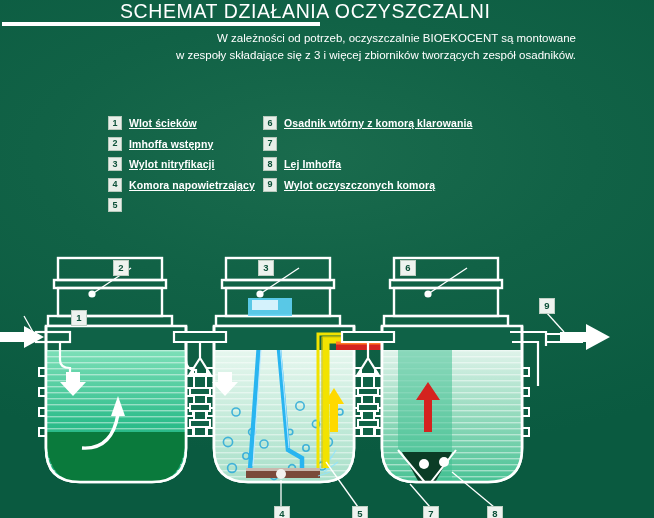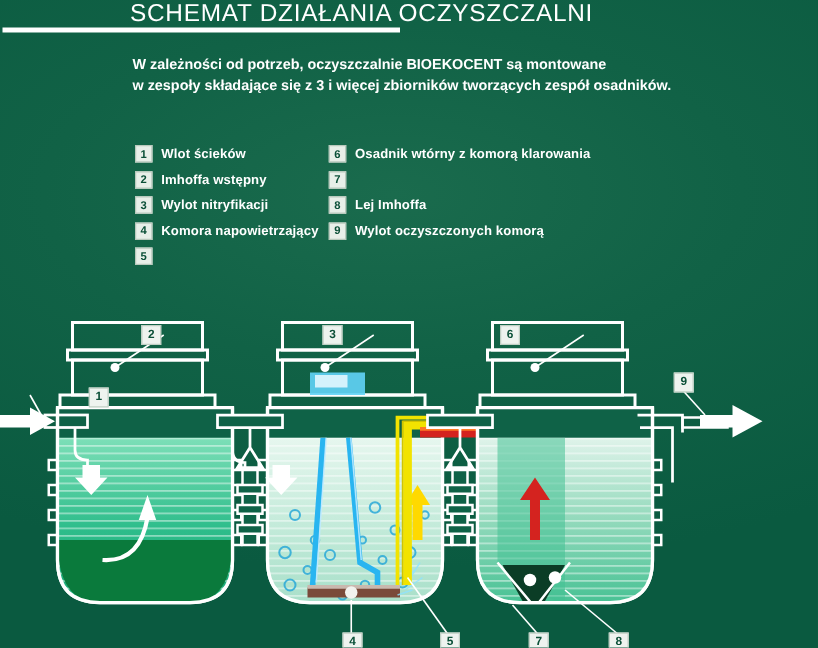--- a/index.html
+++ b/index.html
@@ -9,51 +9,53 @@
     font-family:"Liberation Sans", sans-serif;
     position:relative;
   }
   #stage{
     position:absolute;inset:0;
     background:
       radial-gradient(ellipse 620px 300px at 48% 30%, #1a6b4d 0%, #116246 45%, #0a5a40 100%);
   }
   
   .title{
-    position:absolute;left:104px;top:0px;
+    position:absolute;left:120px;top:0px;
     font-size:19.5px;letter-spacing:.6px;color:#ffffff;
     font-weight:400;white-space:nowrap;
   }
   .rule{
     position:absolute;left:2px;top:22px;width:318px;height:4px;
     background:#ffffff;
   }
   .subtitle{
-    position:absolute;left:106px;top:44px;width:470px;
-    font-size:11.5px;font-weight:bold;color:#ffffff;line-height:17px;
+    position:absolute;left:106px;top:30px;width:470px;
+    font-size:11.5px;font-weight:normal;color:#ffffff;line-height:17px;
     white-space:pre-line;
+    text-align:right;
   }
   
   .legend{position:absolute;left:108px;top:114px;}
   .legcol{position:absolute;top:0;}
   .legcol.c1{left:0;}
   .legcol.c2{left:155px;}
   .legrow{
     display:flex;align-items:center;height:18px;margin-bottom:2.5px;
   }
   .numbox{
     width:12px;height:12px;flex:0 0 12px;
     background:#e8efe9;border:1px solid #b9c9bd;
     color:#0b5038;font-size:9px;font-weight:bold;
     display:flex;align-items:center;justify-content:center;
     margin-right:7px;line-height:1;
   }
   .legtext{
     font-size:10.5px;font-weight:bold;color:#ffffff;white-space:nowrap;
     letter-spacing:.1px;
+    text-decoration:underline;
   }
   
   #diagram{position:absolute;left:0;top:236px;width:654px;height:282px;}
   .callout{
     position:absolute;width:14px;height:14px;
     background:#eef3ef;border:1px solid #c0cfc4;
     color:#0b5038;font-size:9.5px;font-weight:bold;
     display:flex;align-items:center;justify-content:center;
     line-height:1;z-index:40;
   }

